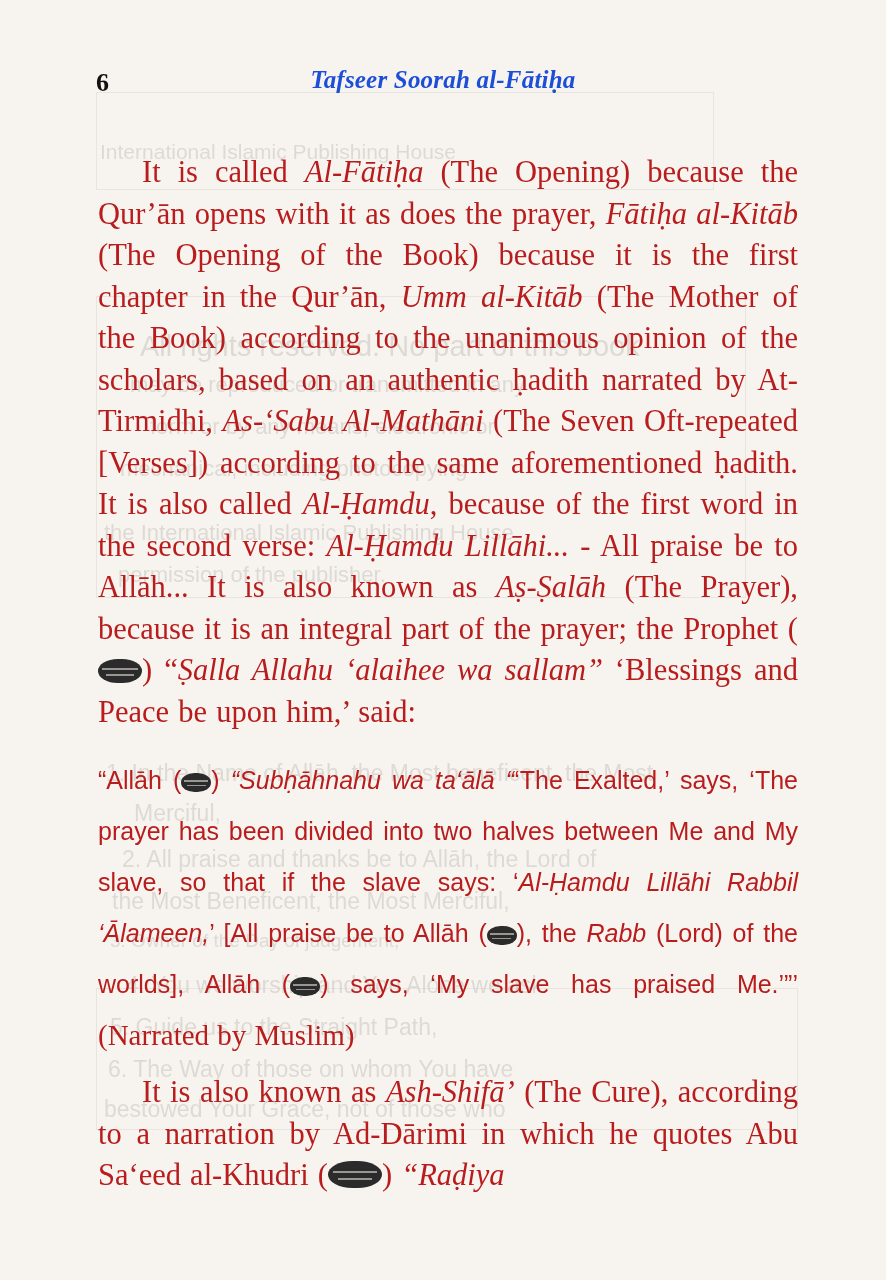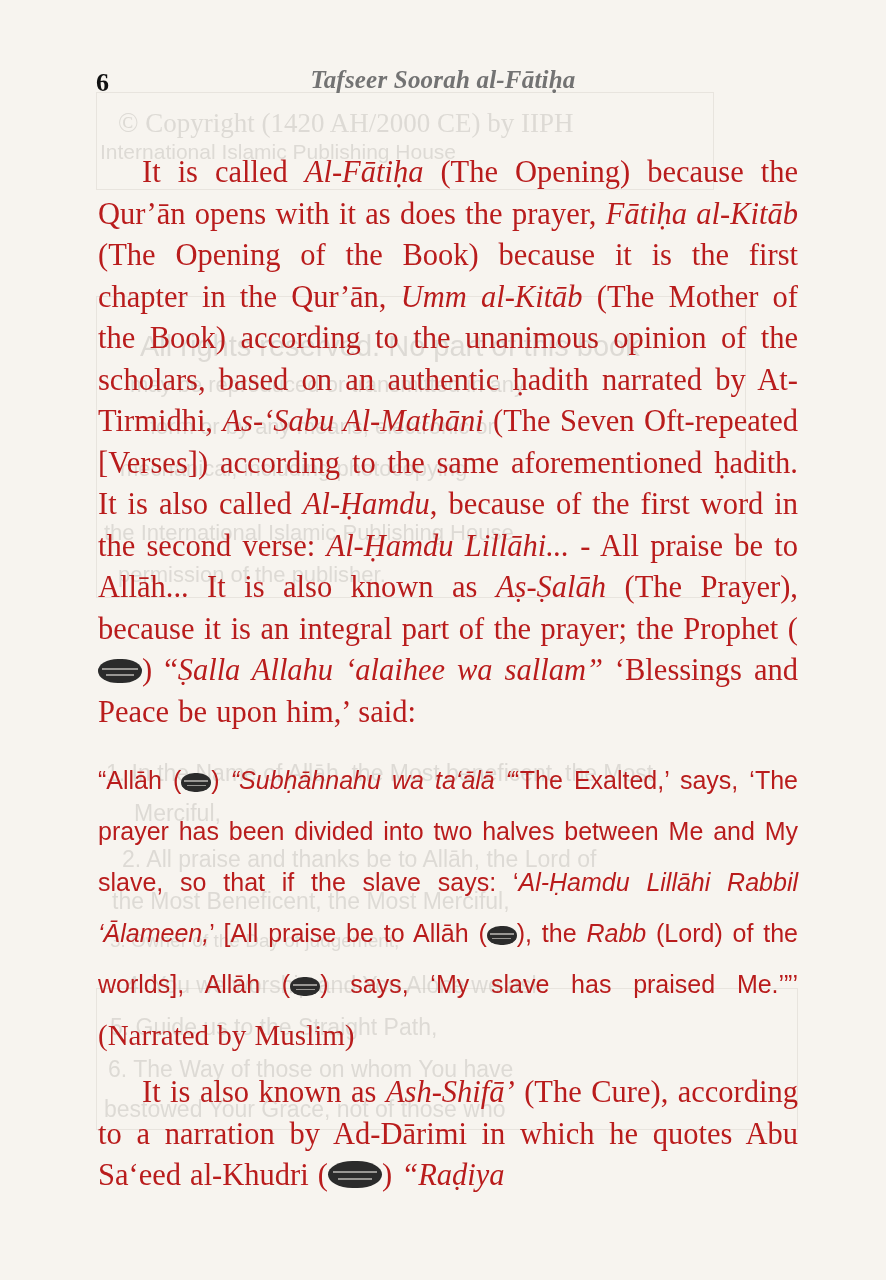--- a/index.html
+++ b/index.html
@@ -69,21 +69,21 @@
   .running-title {
     position: absolute;
     left: 0;
     right: 0;
     top: 0;
     text-align: center;
     font-family: "Liberation Serif", serif;
     font-style: italic;
     font-weight: bold;
     font-size: 25px;
-    color: #737373;
+    color: #1d4ed8;
     letter-spacing: 0.2px;
   }
 
   .body-col {
     position: absolute;
     top: 152px;
     left: 98px;
     width: 700px;
   }
 
@@ -152,21 +152,20 @@
 </head>
 <body>
 
 <div class="page">
 
   <div class="ghost-layer">
     <div class="ghost-box" style="left:96px;top:92px;width:616px;height:96px;"></div>
     <div class="ghost-box" style="left:96px;top:296px;width:648px;height:300px;"></div>
     <div class="ghost-box" style="left:96px;top:988px;width:700px;height:140px;"></div>
 
-    <div class="ghost serif" style="left:118px;top:108px;font-size:27px;">© Copyright (1420 AH/2000 CE) by IIPH</div>
     <div class="ghost" style="left:100px;top:140px;font-size:21px;">International Islamic Publishing House</div>
     <div class="ghost" style="left:140px;top:330px;font-size:29px;">All rights reserved. No part of this book</div>
     <div class="ghost" style="left:130px;top:372px;font-size:22px;">may be reproduced or transmitted in any</div>
     <div class="ghost" style="left:150px;top:414px;font-size:22px;">form or by any means, electronic or</div>
     <div class="ghost" style="left:120px;top:456px;font-size:22px;">mechanical, including photocopying</div>
     <div class="ghost" style="left:118px;top:562px;font-size:22px;">permission of the publisher.</div>
     <div class="ghost" style="left:104px;top:520px;font-size:22px;">the  International Islamic Publishing House</div>
     <div class="ghost" style="left:106px;top:760px;font-size:23px;">1. In the Name of Allāh, the Most beneficent, the Most</div>
     <div class="ghost" style="left:134px;top:800px;font-size:23px;text-align:center;">Merciful,</div>
     <div class="ghost" style="left:122px;top:846px;font-size:23px;">2. All praise and thanks be to Allāh, the Lord of</div>

